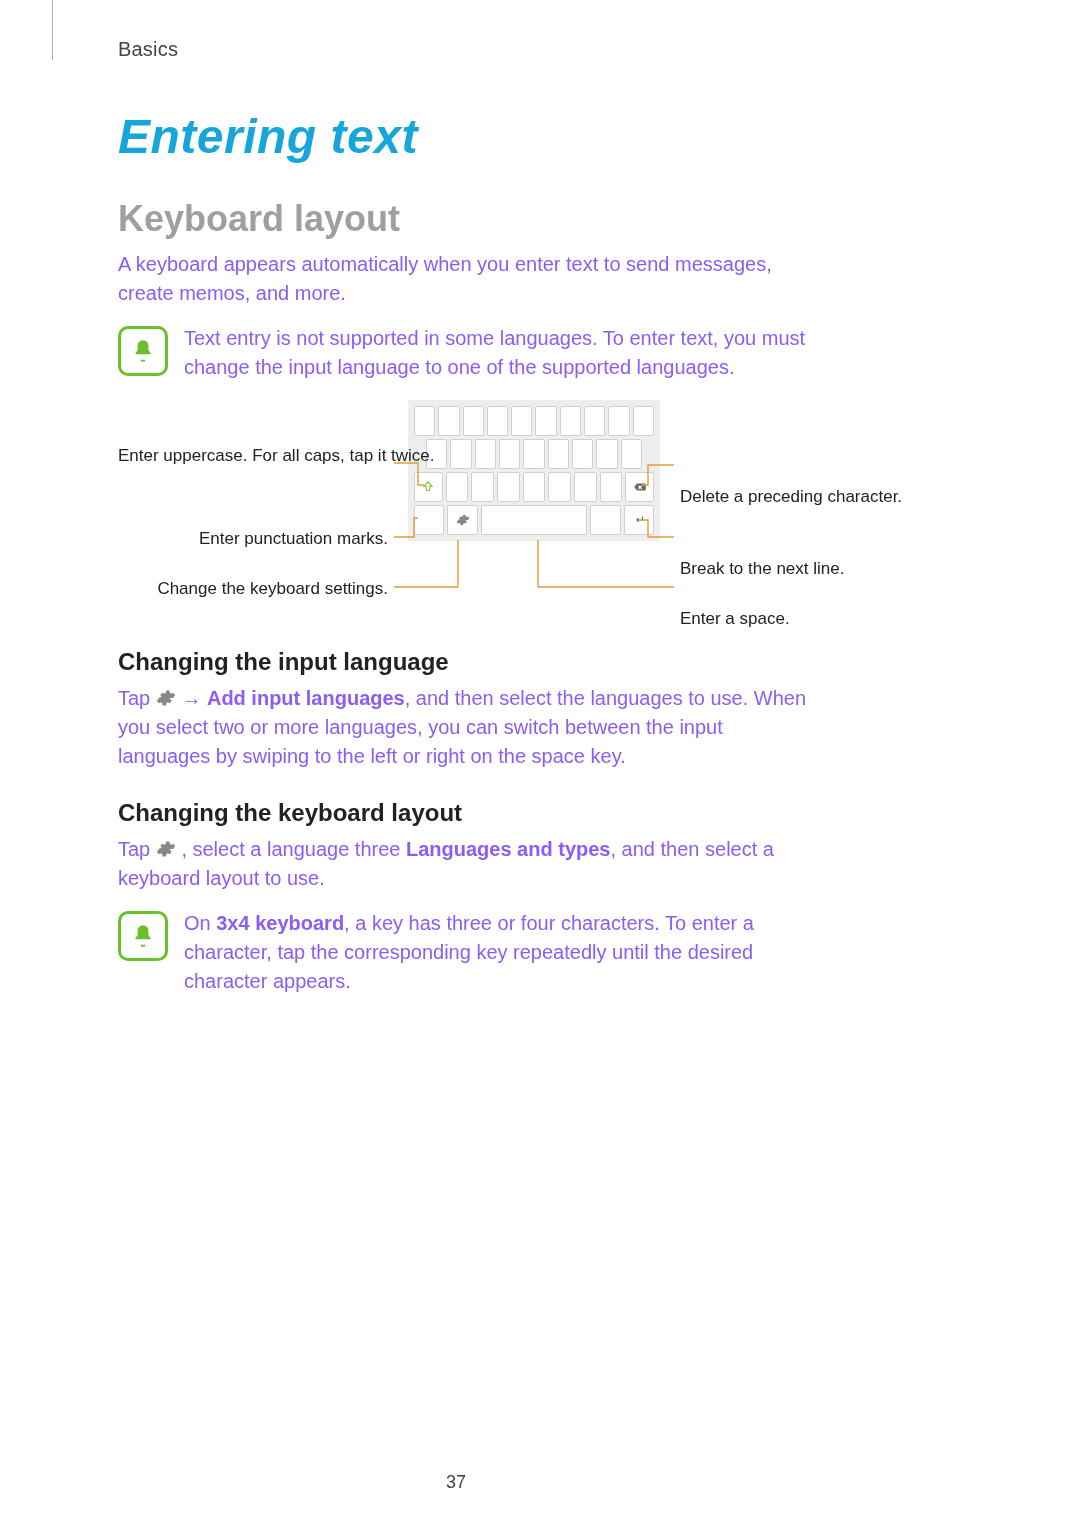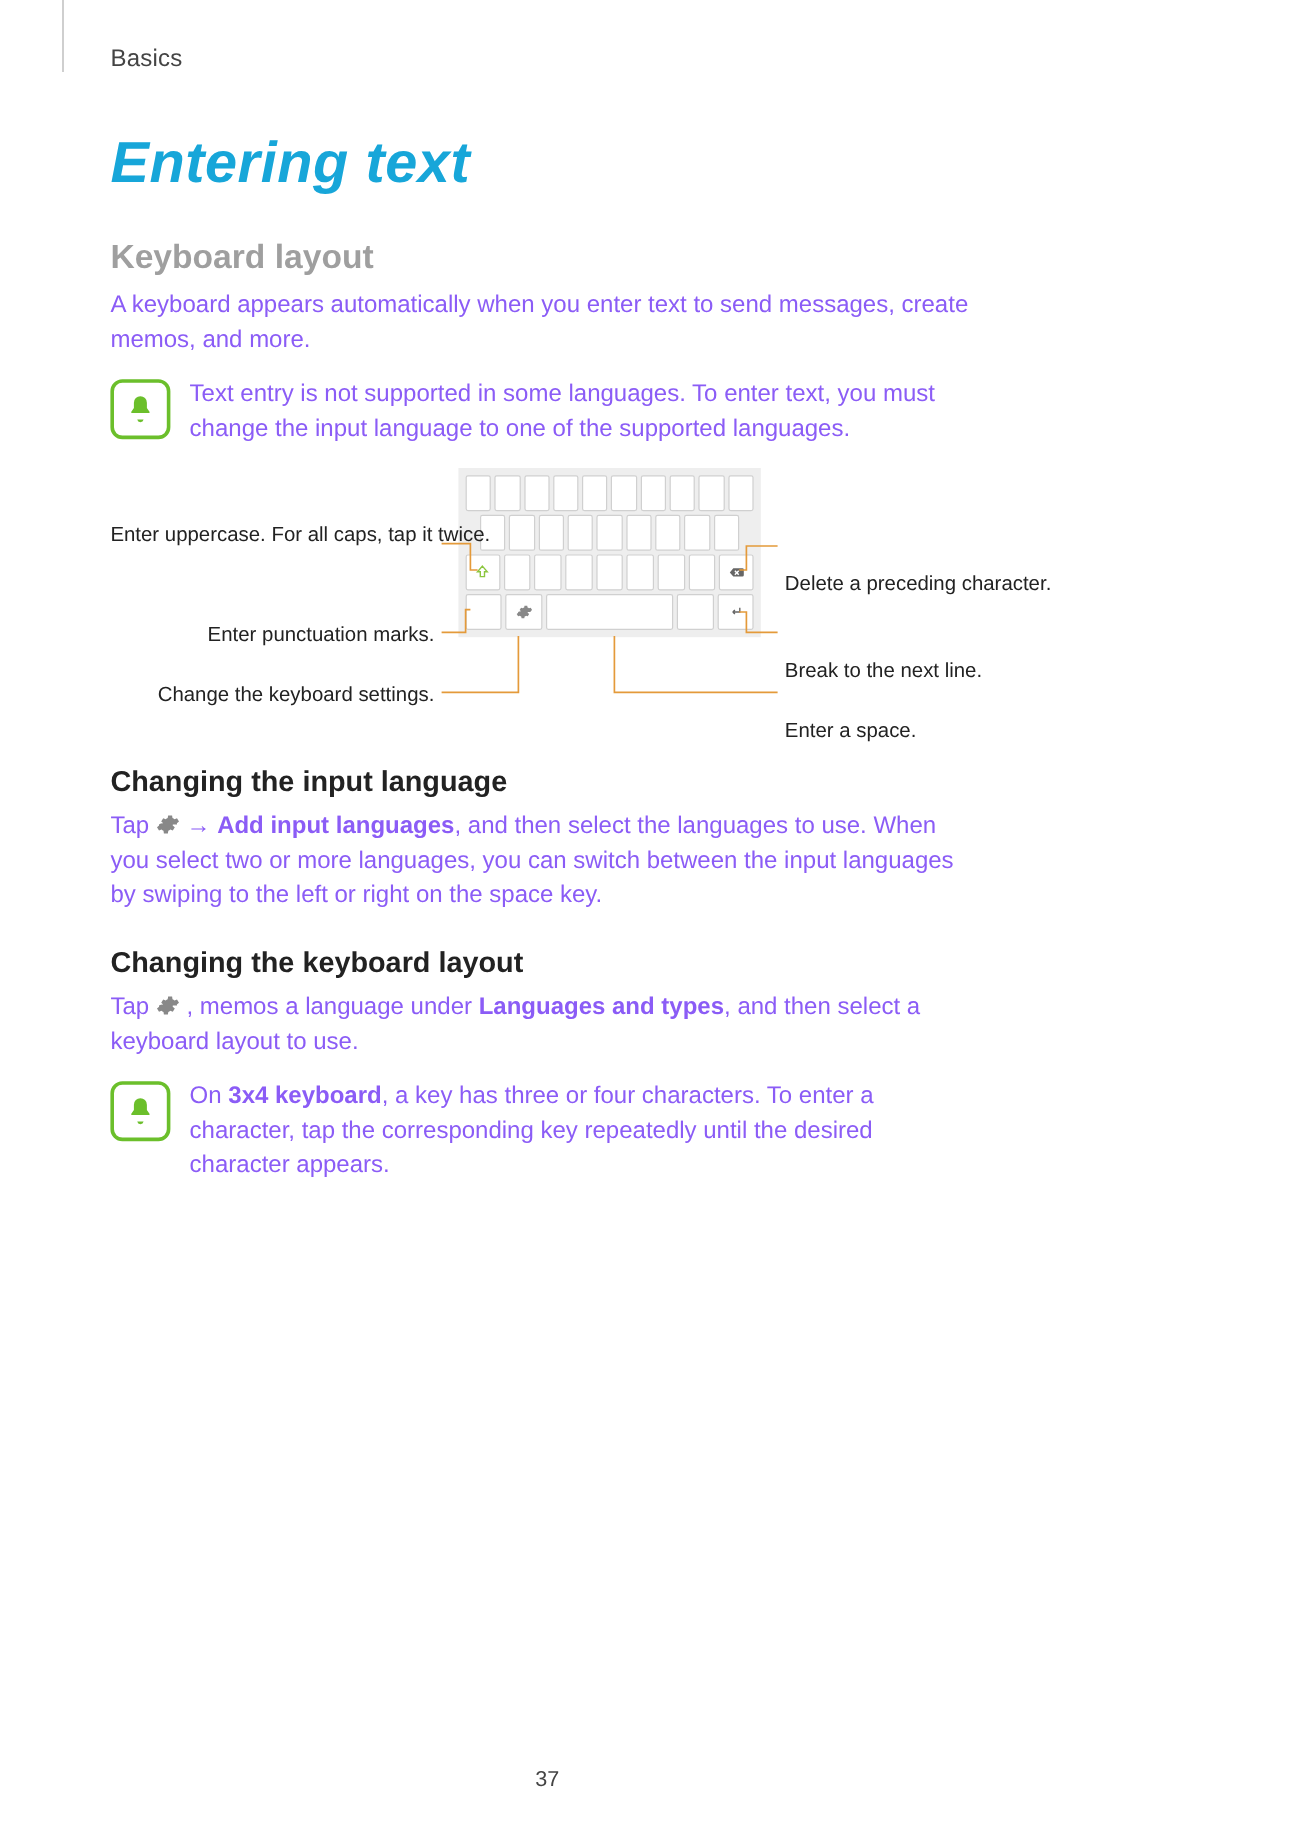--- a/index.html
+++ b/index.html
@@ -7,21 +7,21 @@
     padding: 0;
     font-family: "Segoe UI", "Helvetica Neue", Arial, sans-serif;
     background: #fff;
     color: #222;
     width: 1080px;
   }
   .page {
     box-sizing: border-box;
     width: 912px;
     min-height: 1527px;
-    padding: 38px 98px 40px 92px;
+    padding: 38px 98px 40px 118px;
     position: relative;
   }
   .side-rule {
     position: absolute;
     top: 0;
     left: 52px;
     width: 1px;
     height: 60px;
     background: #b0b0b0;
   }
@@ -33,21 +33,21 @@
   }
   h1.title {
     font-size: 48px;
     font-weight: 700;
     color: #17a6d9;
     margin: 0 0 34px 0;
     letter-spacing: .5px;
     font-style: italic;
   }
   h2.section {
-    font-size: 28px;
+    font-size: 36px;
     font-weight: 700;
     color: #9f9f9f;
     margin: 0 0 10px 0;
   }
   p.body {
     font-size: 20px;
     line-height: 1.45;
     margin: 0 0 16px 0;
     color: #8b5cf6;
   }
@@ -270,21 +270,21 @@
   </p>
 
   <h3 class="sub">Changing the keyboard layout</h3>
   <p class="body">
     <span>Tap </span>
     <span class="inline-gear">
       <svg viewBox="0 0 24 24">
           <path fill="#888" d="M12 8a4 4 0 1 0 0 8 4 4 0 0 0 0-8zm9 4a7 7 0 0 0-.1-1.2l2.1-1.6-2-3.4-2.5 1a7 7 0 0 0-2-1.2l-.4-2.6h-4l-.4 2.6a7 7 0 0 0-2 1.2l-2.5-1-2 3.4 2.1 1.6A7 7 0 0 0 3 12c0 .4 0 .8.1 1.2L1 14.8l2 3.4 2.5-1a7 7 0 0 0 2 1.2l.4 2.6h4l.4-2.6a7 7 0 0 0 2-1.2l2.5 1 2-3.4-2.1-1.6c.1-.4.1-.8.1-1.2z"></path>
         </svg>
     </span>
-    <span>, memos a language under </span><span class="bold">Languages and types</span><span>, and then select a keyboard layout to use.</span>
+    <span>, select a language three </span><span class="bold">Languages and types</span><span>, and then select a keyboard layout to use.</span>
   </p>
 
   <div class="note">
     <div class="note-icon">
       <svg viewBox="0 0 24 24">
           <path fill="#6bbf2b" d="M12 2a5 5 0 0 0-5 5v4l-2 3v1h14v-1l-2-3V7a5 5 0 0 0-5-5zm0 20a2.5 2.5 0 0 0 2.45-2h-4.9A2.5 2.5 0 0 0 12 22z"></path>
         </svg>
     </div>
     <div class="note-text">
       <span>On </span><span class="bold">3x4 keyboard</span><span>, a key has three or four characters. To enter a character, tap the corresponding key repeatedly until the desired character appears.</span>

